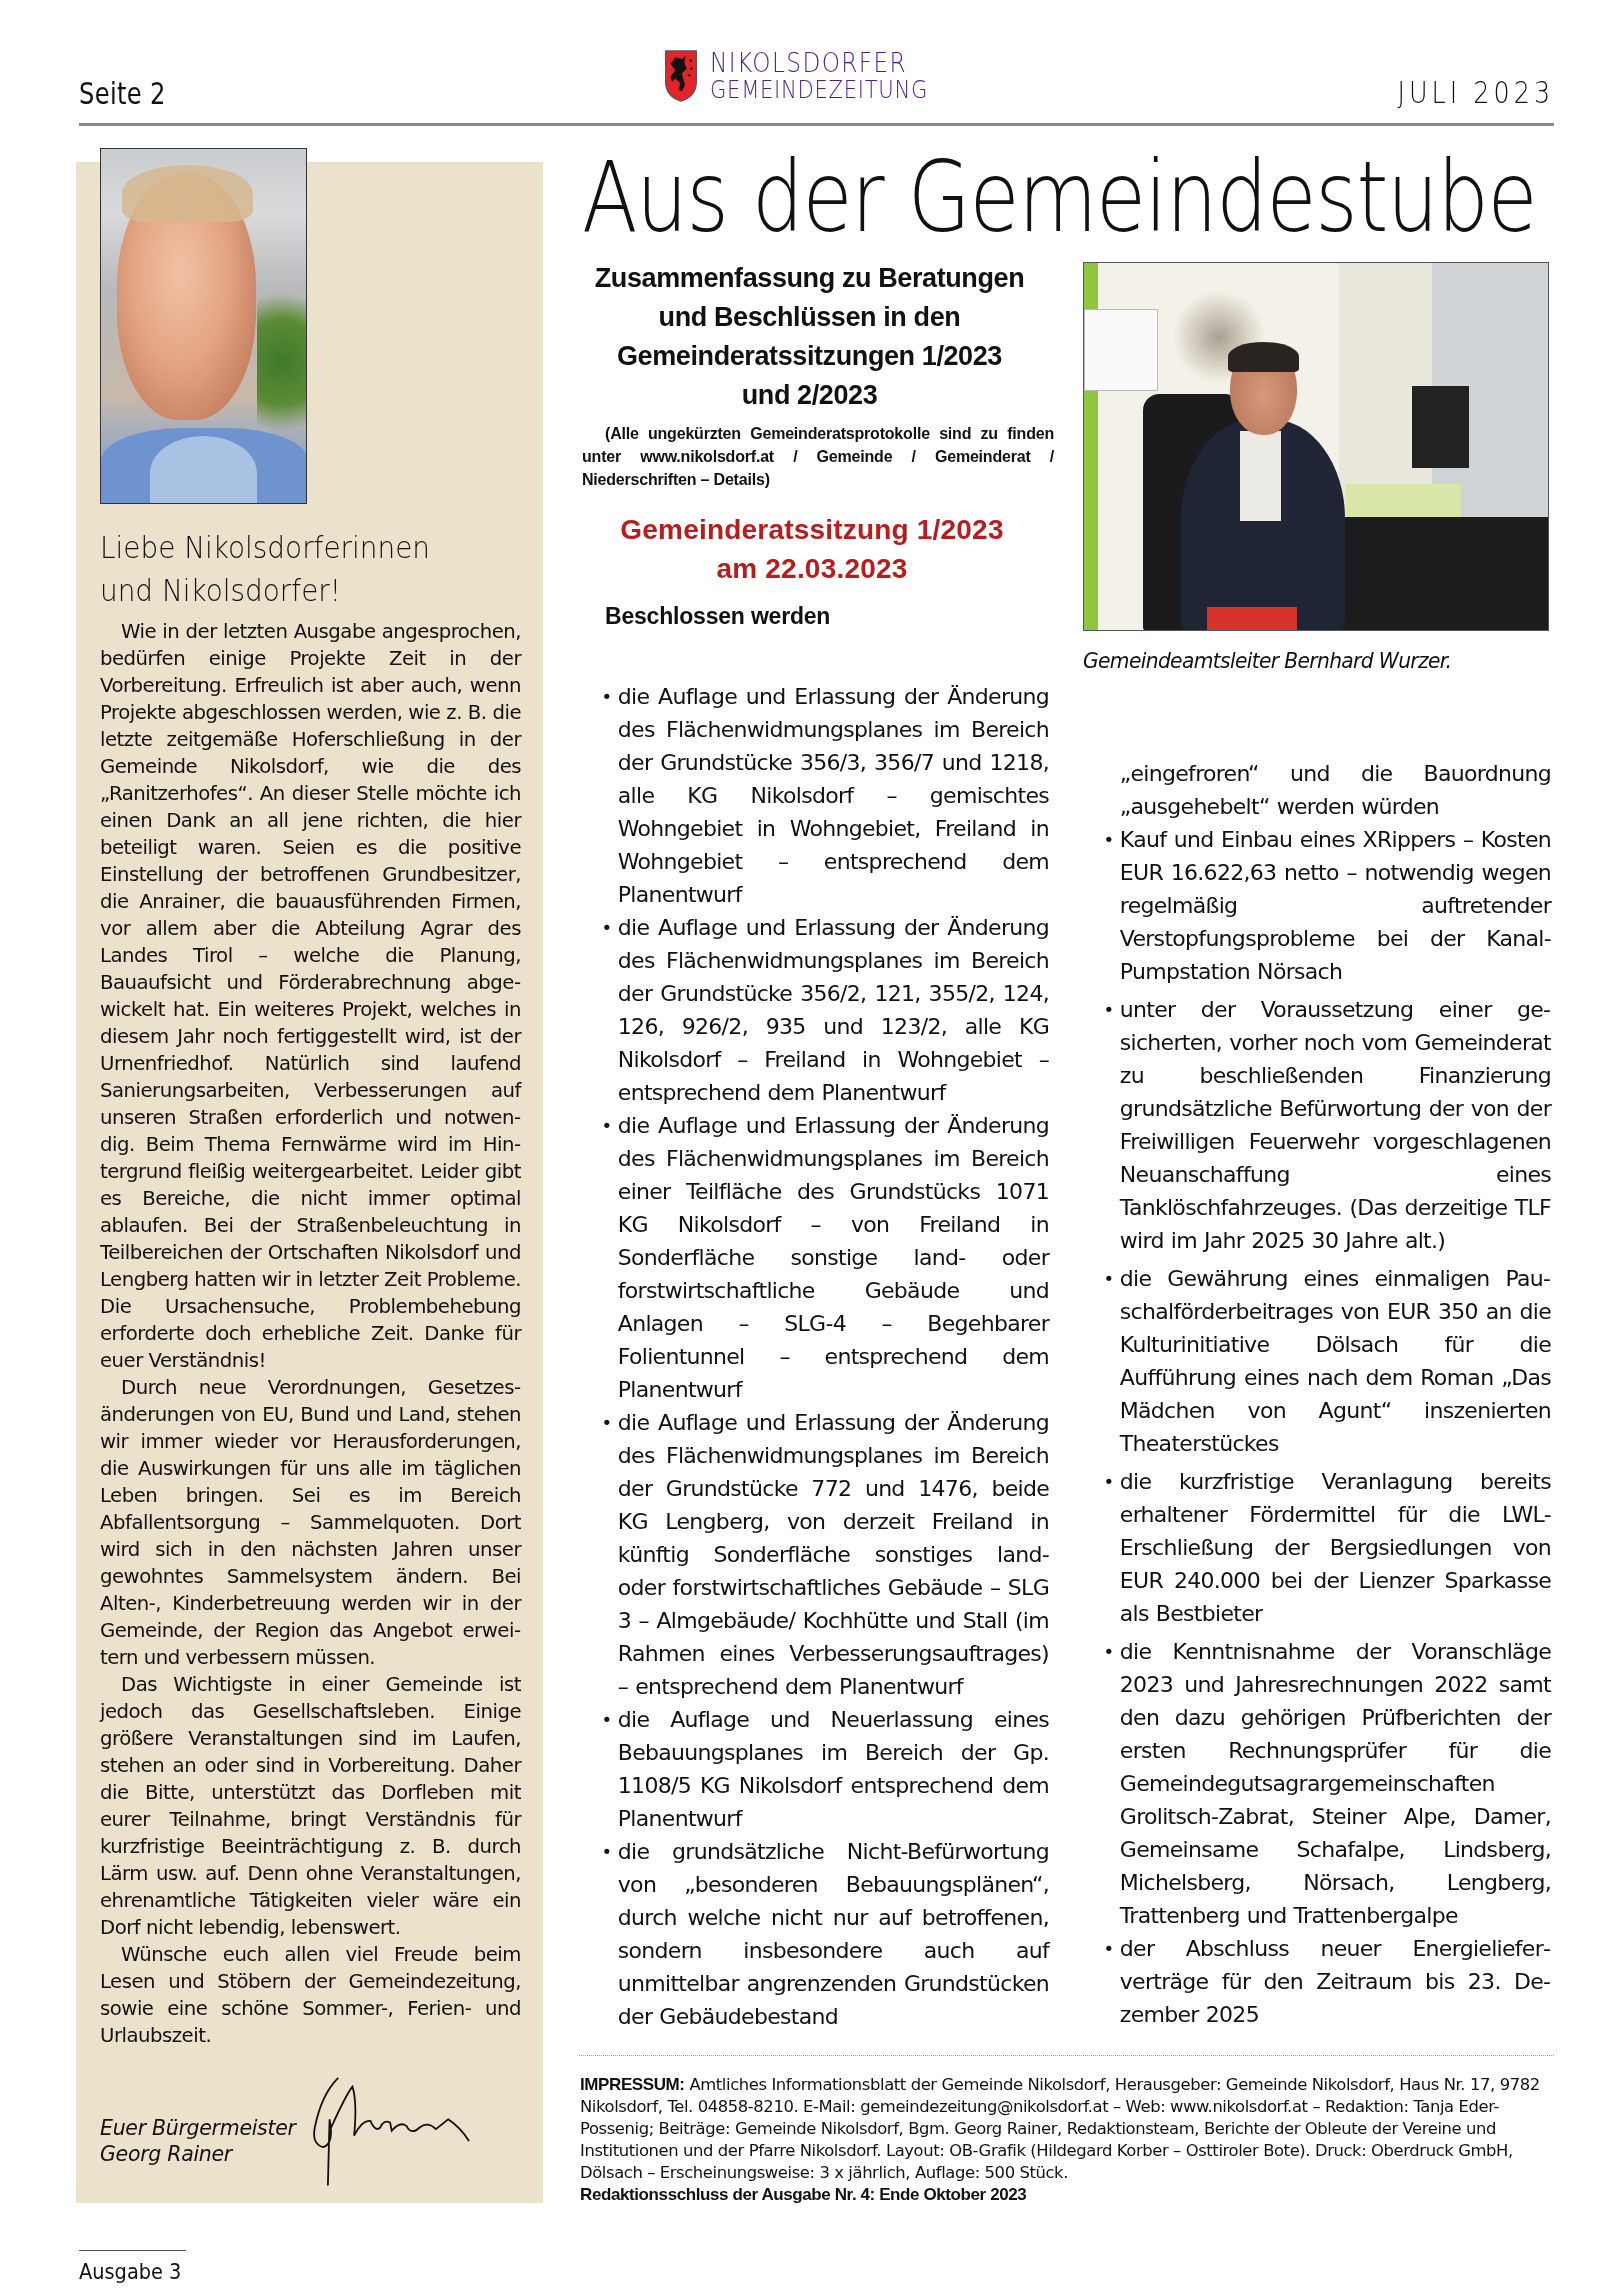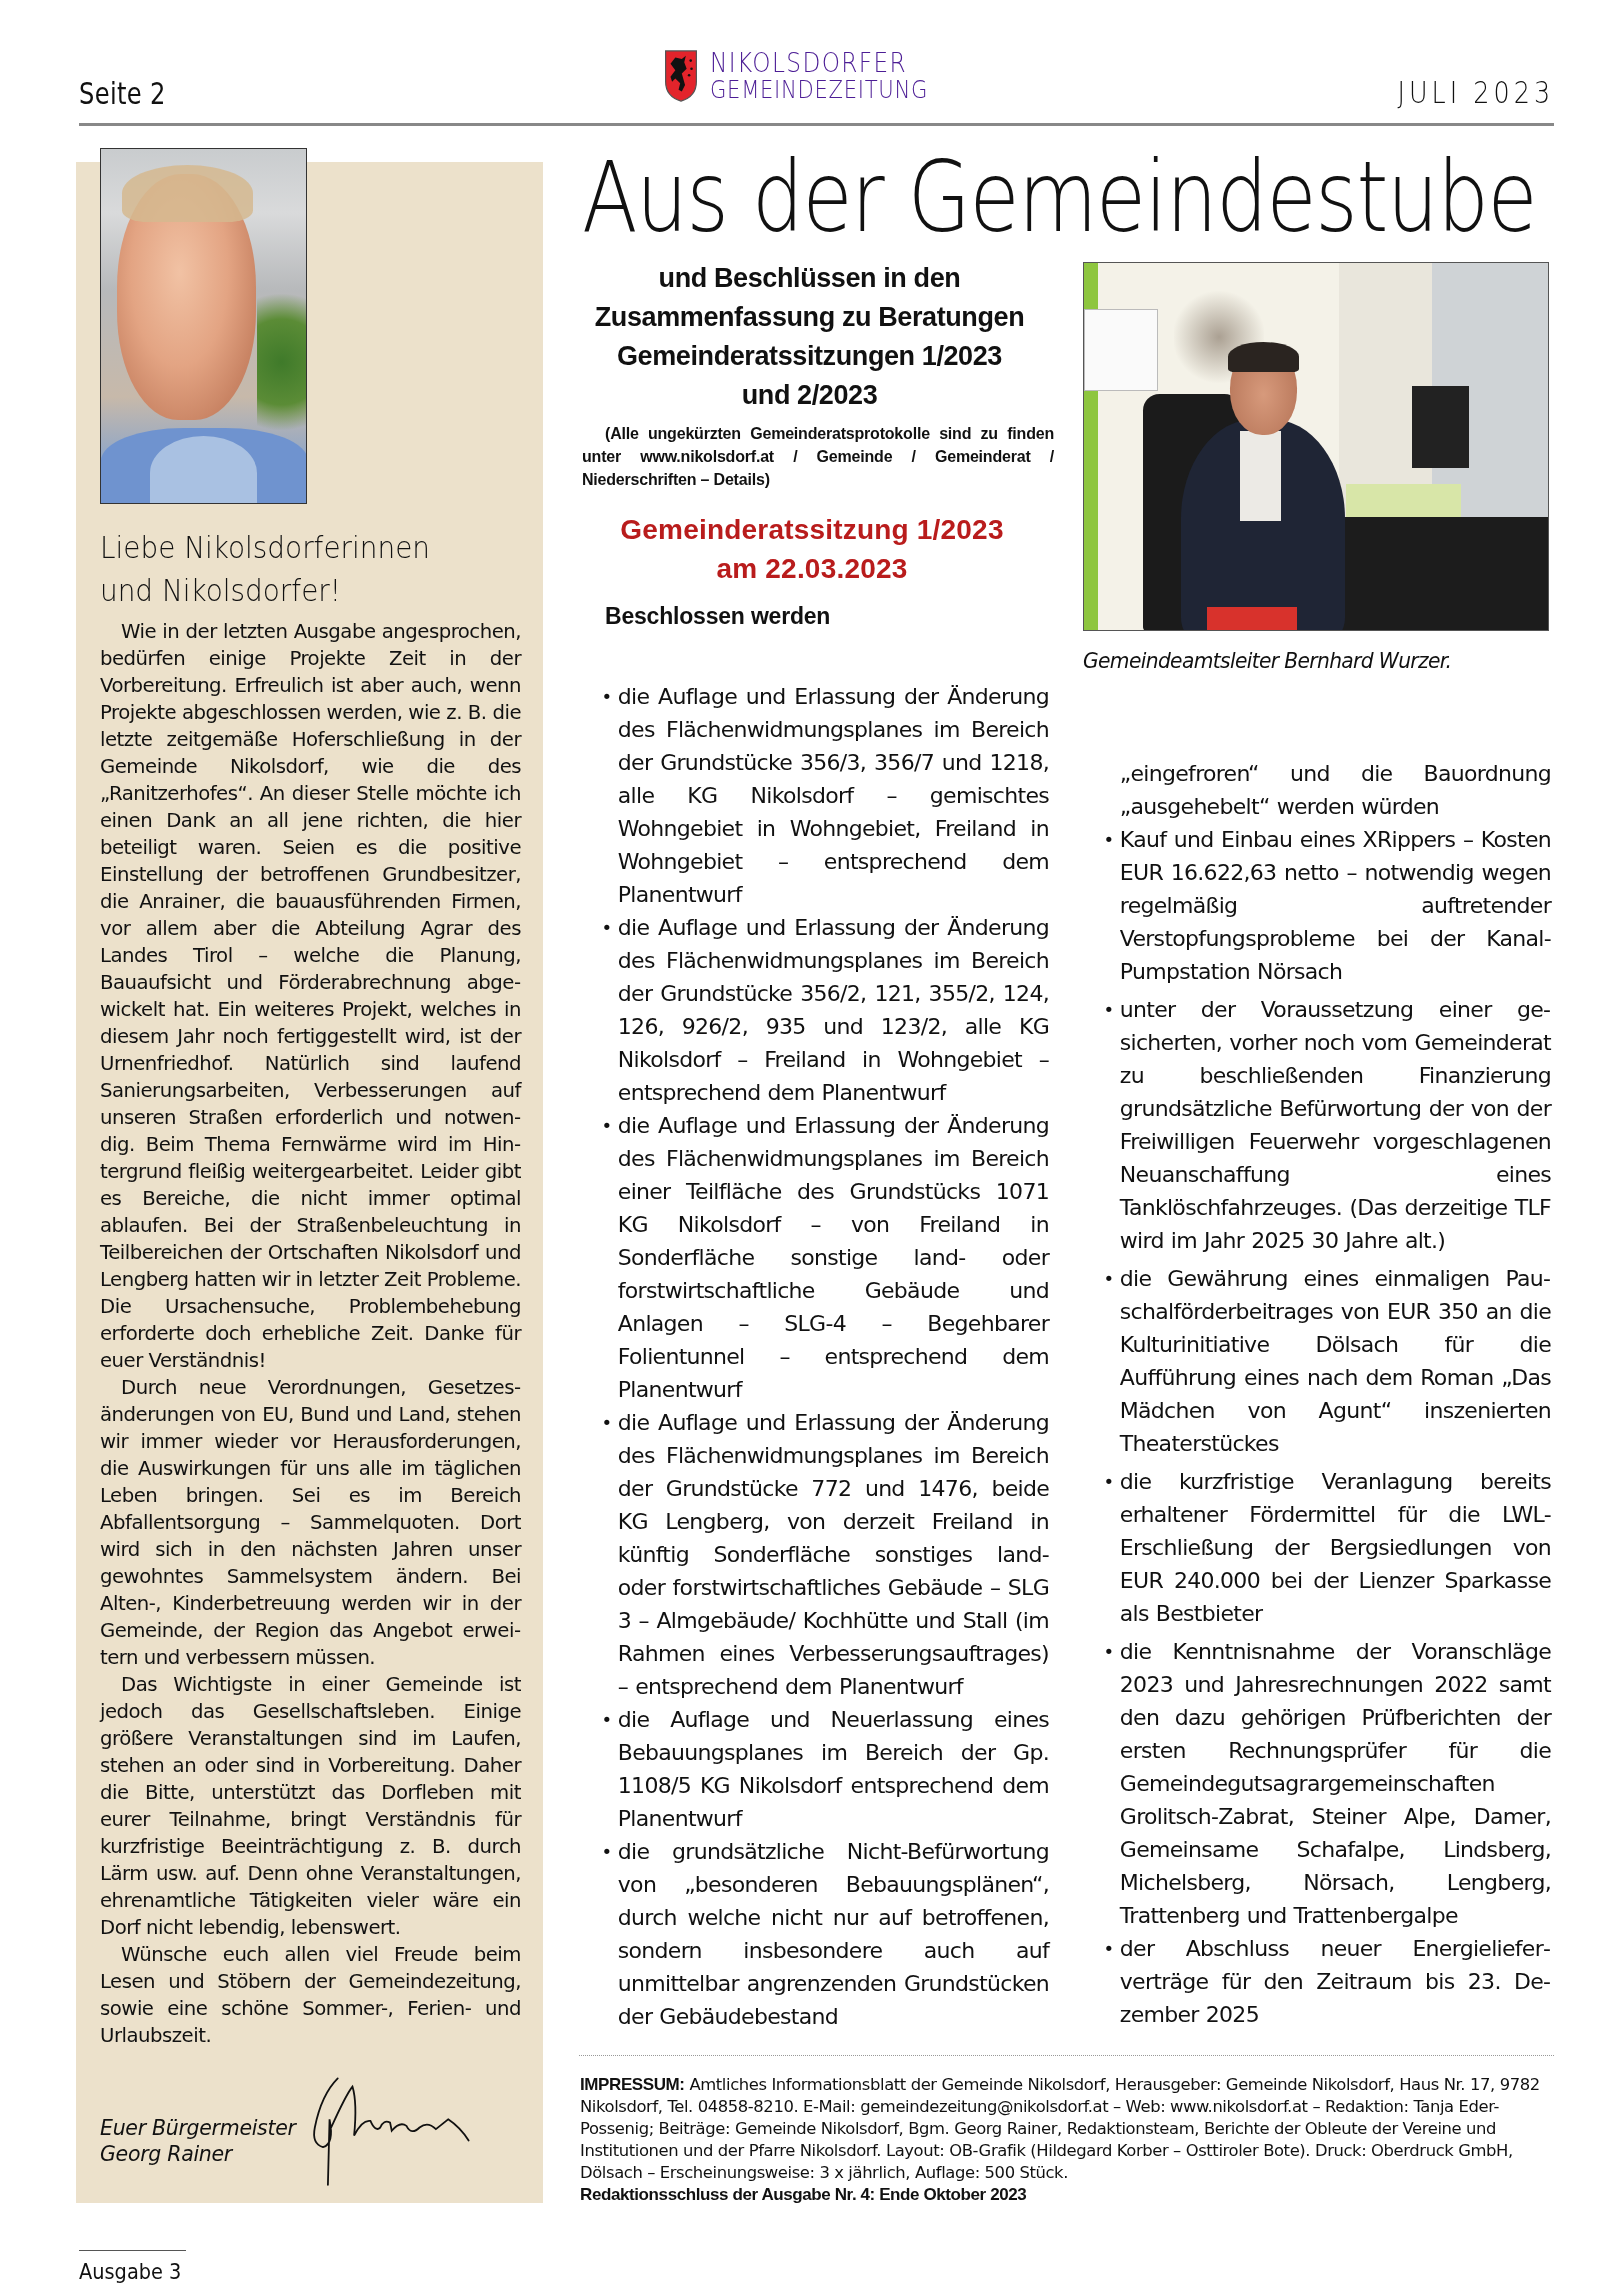--- a/index.html
+++ b/index.html
@@ -128,22 +128,22 @@
 <svg class="signature" viewBox="0 0 220 160">
   <path d="M40 20 Q20 40 12 80 Q8 100 22 104 Q36 100 30 70 L28 150 M32 80 Q50 40 58 30 Q64 50 60 90 Q70 70 80 72 Q86 86 92 80 Q96 70 104 74 L106 84 Q116 72 124 78 Q130 90 140 80 Q150 72 160 82 L175 70 Q190 80 200 96" fill="none" stroke="#111" stroke-width="2.2" stroke-linecap="round"></path>
 </svg>
 
 <div class="foot-rule"></div>
 <div class="foot-issue">Ausgabe 3</div>
 
 <h1 class="main-title">Aus der Gemeindestube</h1>
 
 <div class="mid summary-h">
+  <div>Zusammenfassung zu Beratungen</div>
   <div>und Beschlüssen in den</div>
-  <div>Zusammenfassung zu Beratungen</div>
   <div>Gemeinderatssitzungen 1/2023</div>
   <div>und 2/2023</div>
 </div>
 
 <div class="mid summary-note">
   <span class="ind"></span><span>(Alle ungekürzten Gemeinderatsprotokolle sind zu finden unter www.nikolsdorf.at / Gemeinde / Ge­meinderat / Niederschriften – Details)</span>
 </div>
 
 <div class="mid session-h">
   <div>Gemeinderatssitzung 1/2023</div>

